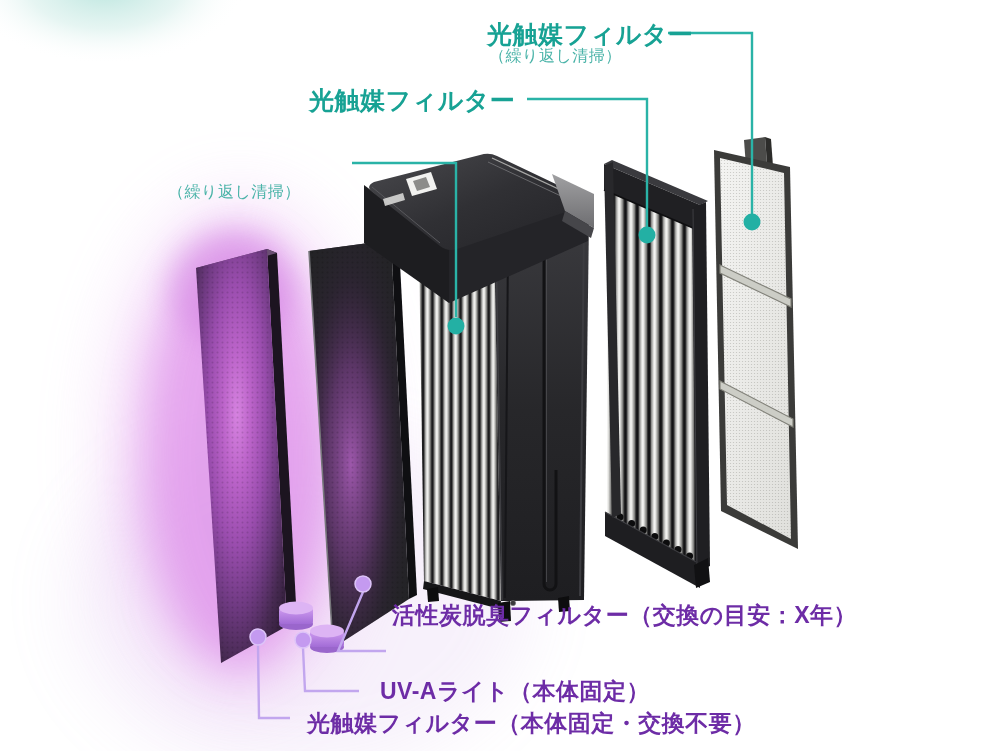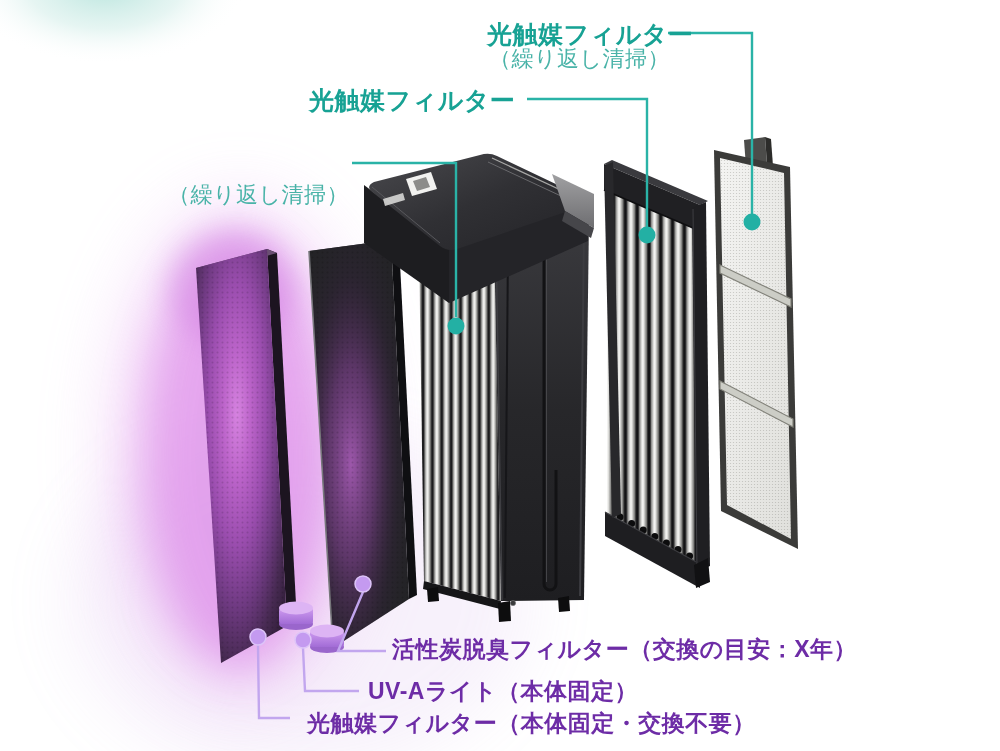--- a/index.html
+++ b/index.html
@@ -3,21 +3,21 @@
 <meta charset="utf-8">
 <style>
   html,body{margin:0;padding:0;background:#fff;}
   #stage{
     position:relative;width:1000px;height:751px;background:#ffffff;
     overflow:hidden;font-family:"Liberation Sans", sans-serif;
   }
   #art{position:absolute;left:0;top:0;}
   .lbl{position:absolute;white-space:nowrap;line-height:1.1;}
   .teal-title{color:#17a294;font-weight:bold;font-size:25px;letter-spacing:0.5px;}
-  .teal-sub{color:#49b3a8;font-weight:normal;font-size:22px;letter-spacing:0.5px;}
+  .teal-sub{color:#49b3a8;font-weight:normal;font-size:16px;letter-spacing:0.5px;}
   .purple-title{color:#6d2ca6;font-weight:bold;font-size:23px;letter-spacing:0.5px;}
 </style>
 </head>
 <body>
 
 <div id="stage">
 
 <svg id="art" width="1000" height="751" viewBox="0 0 1000 751">
   <defs>
     <radialGradient id="cornerTeal" cx="50%" cy="50%" r="50%">
@@ -216,18 +216,18 @@
   <circle cx="258" cy="637" r="8" fill="#c49af0" stroke="#ddc4f8" stroke-width="1.5"></circle>
 </svg>
 
   <div class="lbl teal-title" style="left:487px;top:21px;">光触媒フィルター</div>
   <div class="lbl teal-sub" style="left:489px;top:47px;">（繰り返し清掃）</div>
 
   <div class="lbl teal-title" style="left:309px;top:87px;">光触媒フィルター</div>
 
   <div class="lbl teal-sub" style="left:168px;top:183px;">（繰り返し清掃）</div>
 
-  <div class="lbl purple-title" style="left:392px;top:637px;">活性炭脱臭フィルター（交換の目安：X年）</div>
-
-  <div class="lbl purple-title" style="left:368px;top:679px;">UV-Aライト（本体固定）</div>
+  <div class="lbl purple-title" style="left:392px;top:603px;">活性炭脱臭フィルター（交換の目安：X年）</div>
+
+  <div class="lbl purple-title" style="left:380px;top:679px;">UV-Aライト（本体固定）</div>
 
   <div class="lbl purple-title" style="left:307px;top:711px;">光触媒フィルター（本体固定・交換不要）</div>
 </div>
 
 </body></html>

